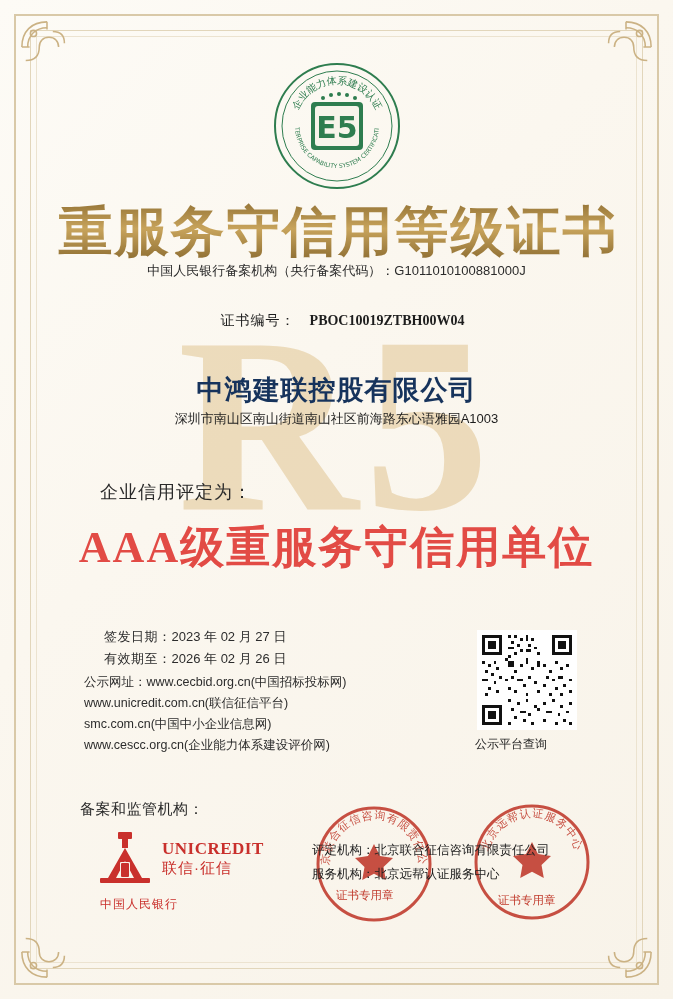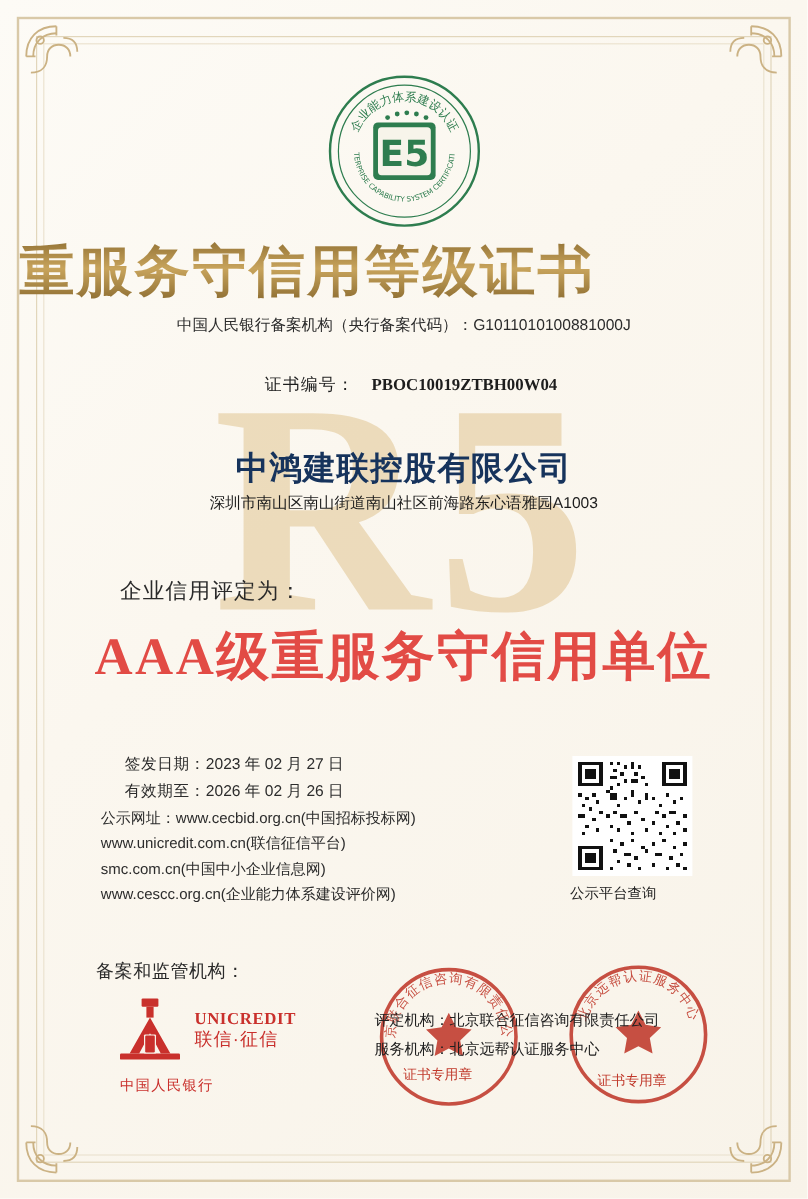--- a/index.html
+++ b/index.html
@@ -72,24 +72,25 @@
     transform: translateX(-50%);
     top: 60px;
     width: 132px;
     height: 132px;
   }
   .emblem svg { width: 100%; height: 100%; display: block; }
 
   
   .title {
     position: absolute;
-    left: 16px; right: 0;
+    left: 4px; right: 0;
     top: 196px;
+    text-align: center;
     font-family: "Liberation Serif", serif;
-    font-size: 46px;
+    font-size: 54px;
     font-weight: bold;
     letter-spacing: 2px;
     background: linear-gradient(180deg, #8a6a2f 0%, #c8a45c 45%, #7e5f27 100%);
     -webkit-background-clip: text;
     background-clip: text;
     color: #8a6a2f;
     -webkit-text-fill-color: transparent;
   }
   .subtitle {
     position: absolute;
@@ -217,21 +218,21 @@
     top: 828px;
     width: 190px;
     display: flex;
     align-items: center;
   }
   .unicredit .mark { width: 58px; height: 62px; }
   .unicredit .mark svg { width:100%; height:100%; display:block; }
   .unicredit .txt { margin-left: 8px; }
   .unicredit .en {
     font-family: "Liberation Serif", serif;
-    font-size: 14px;
+    font-size: 17px;
     color: #c9302c;
     font-weight: bold;
     letter-spacing: 0.5px;
     line-height: 1.1;
     text-align: center;
   }
   .unicredit .cn {
     font-size: 15px;
     color: #c9302c;
     letter-spacing: 1px;

